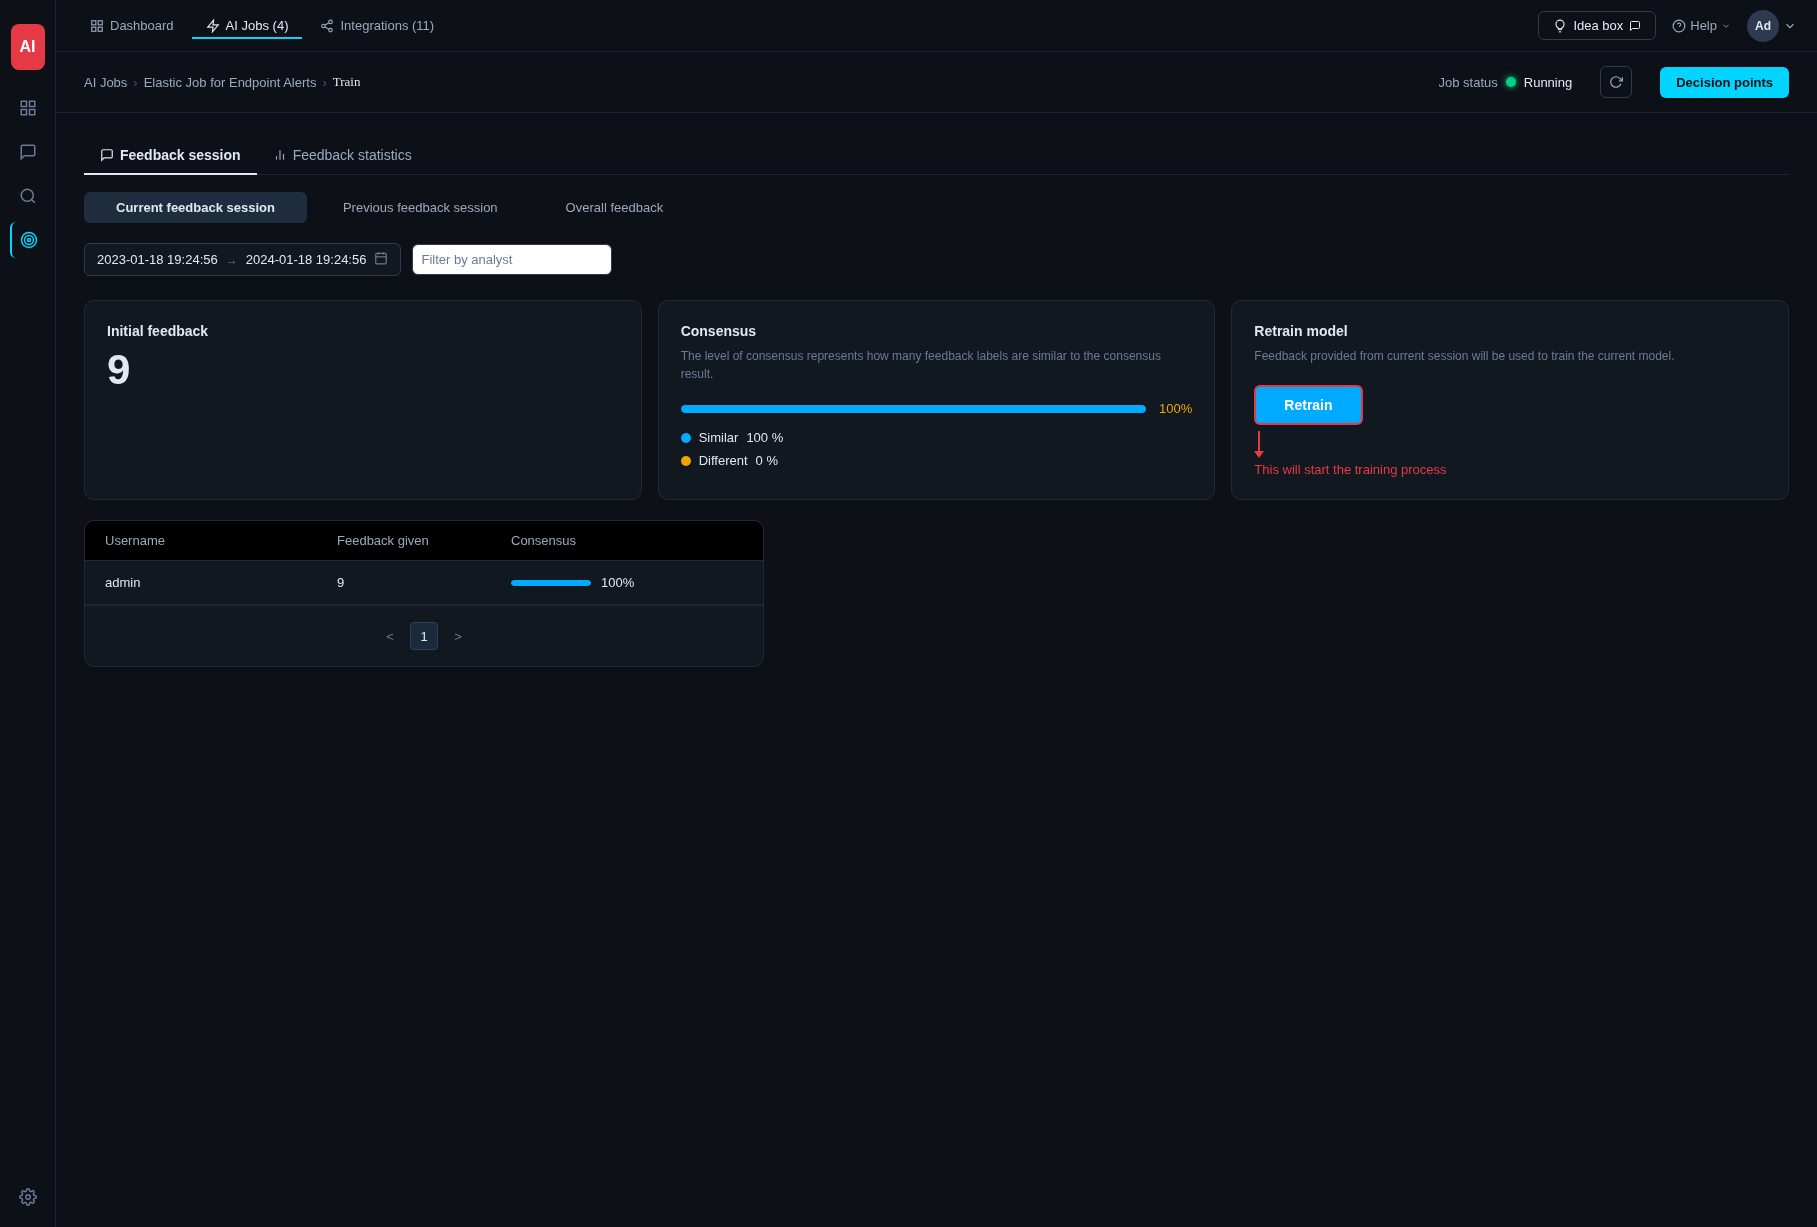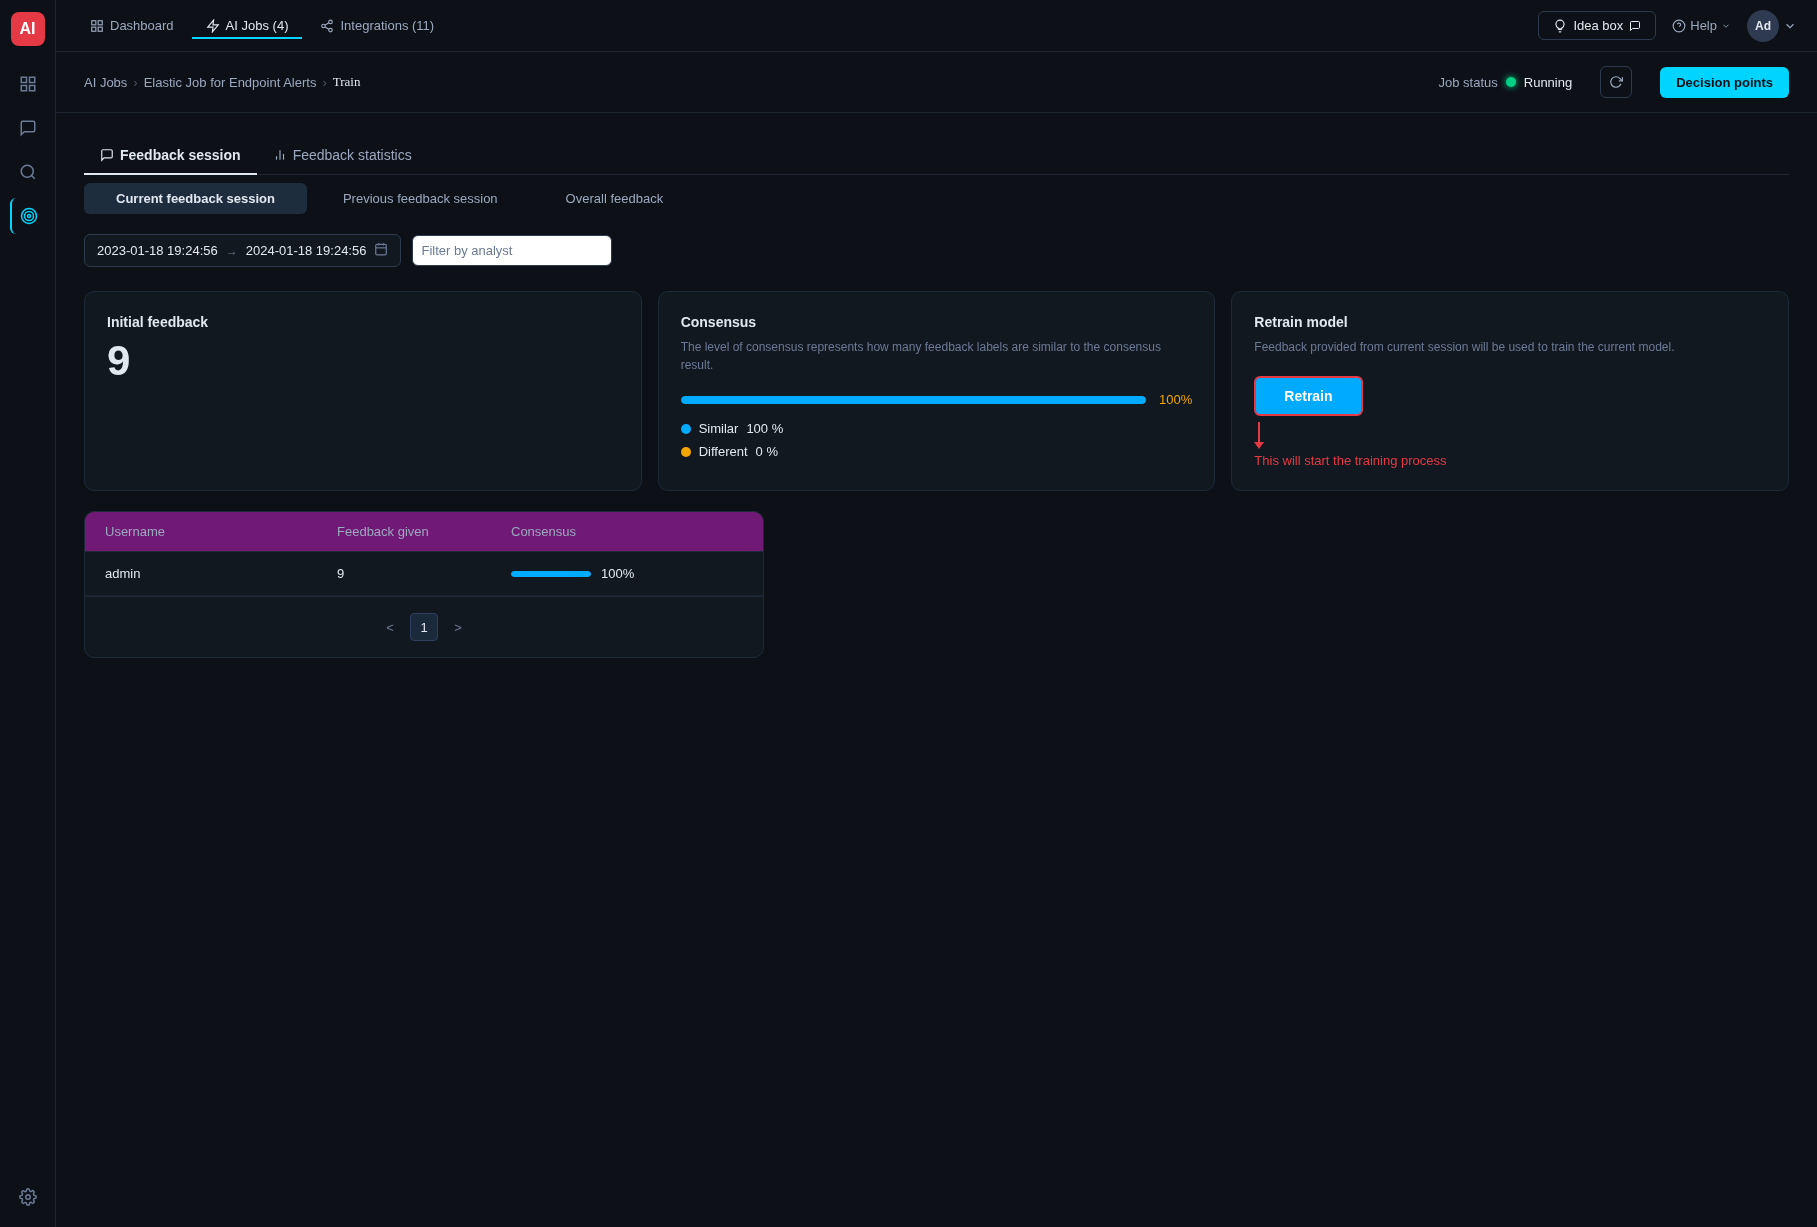--- a/index.html
+++ b/index.html
@@ -20,30 +20,31 @@
       border-right: 1px solid #1e2530;
       display: flex;
       flex-direction: column;
       align-items: center;
       padding: 12px 0;
       gap: 8px;
       flex-shrink: 0;
     }
     .sidebar-logo {
       width: 34px;
-      height: 34px;
+      height: 46px;
       background: #e63946;
       border-radius: 8px;
       display: flex;
       align-items: center;
       justify-content: center;
       font-weight: 800;
       font-size: 16px;
       color: white;
       margin-bottom: 12px;
+      margin-top: 12px;
     }
     .sidebar-icon {
       width: 36px;
       height: 36px;
       display: flex;
       align-items: center;
       justify-content: center;
       border-radius: 6px;
       color: #6b7a96;
       cursor: pointer;
@@ -201,21 +202,21 @@
     
     .page-content {
       padding: 24px 28px;
     }
 
     
     .main-tabs {
       display: flex;
       align-items: center;
       gap: 0;
-      margin-bottom: 8px;
+      margin-bottom: 17px;
       border-bottom: 1px solid #1e2530;
     }
     .main-tab {
       display: flex;
       align-items: center;
       gap: 6px;
       padding: 10px 16px;
       cursor: pointer;
       color: #9ba8c0;
       font-size: 14px;
@@ -407,21 +408,21 @@
     .table-container {
       background: #111820;
       border: 1px solid #1e2a3a;
       border-radius: 10px;
       overflow: hidden;
       max-width: 680px;
     }
     .table-header {
       display: grid;
       grid-template-columns: 2fr 1.5fr 2fr;
-      background: #701a75;
+      background: #000000;
       padding: 12px 20px;
       border-bottom: 1px solid #1e2a3a;
     }
     .table-header-cell {
       font-size: 13px;
       color: #9ba8c0;
       font-weight: 500;
     }
     .table-row {
       display: grid;

